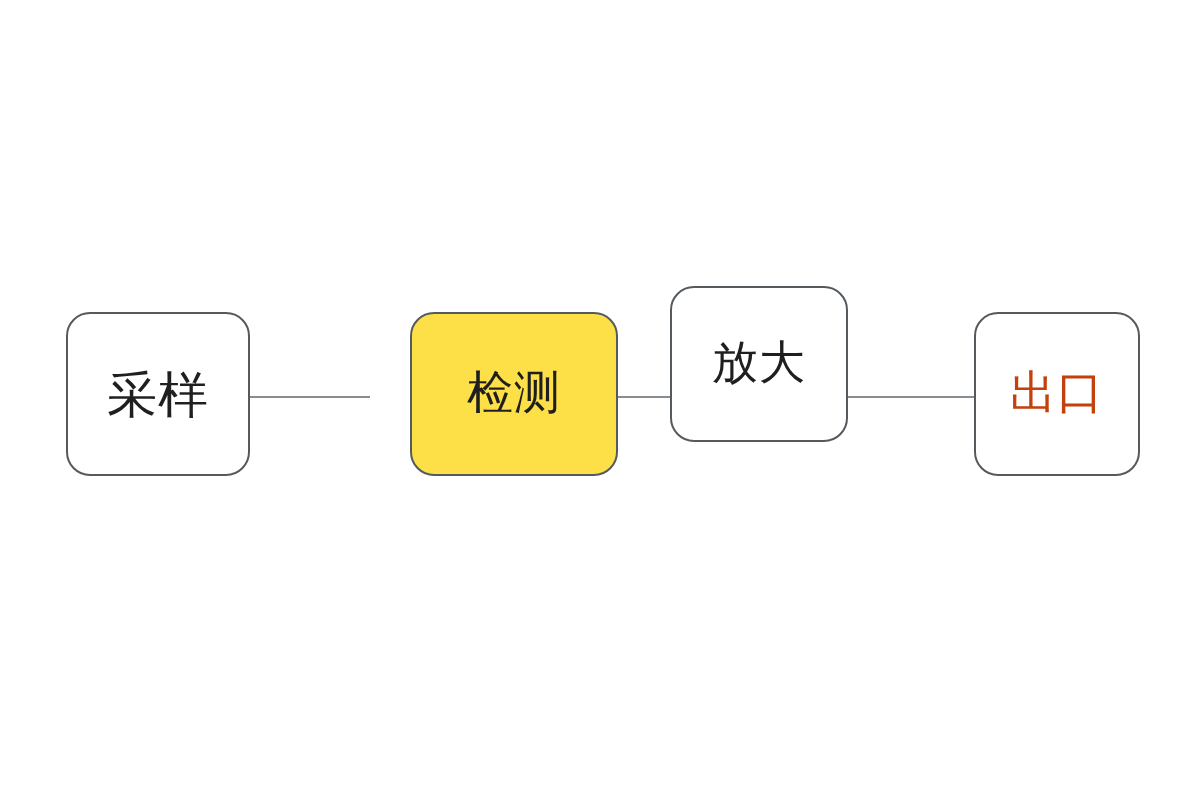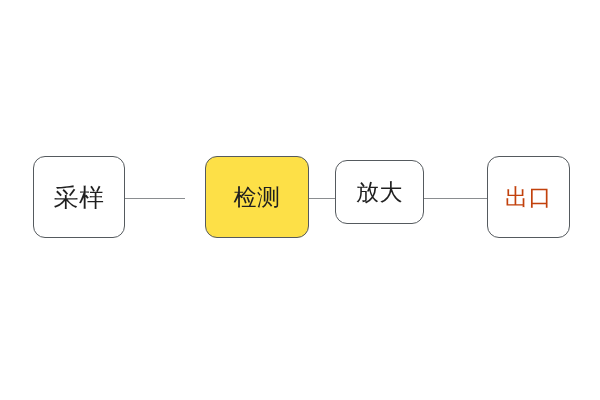--- a/index.html
+++ b/index.html
@@ -63,21 +63,21 @@
     <div class="flow-connector" id="conn-3" style="left: 424px; top: 198px; width: 63px; border-top-color: rgb(138, 141, 144); border-top-width: 1.5px;"></div>
 
     <div class="flow-node" id="node-0" style="left: 33px; top: 156px; width: 92px; height: 82px; border-radius: 12px; border-color: rgb(85, 90, 94); border-width: 1.5px; background: rgb(255, 255, 255);">
       <span class="flow-node-label" style="font-size: 25px; color: rgb(31, 31, 31);">采样</span>
     </div>
 
     <div class="flow-node" id="node-1" style="left: 185px; top: 156px; width: 104px; height: 82px; border-radius: 12px; border-color: rgb(85, 90, 94); border-width: 1.5px; background: #fde047; margin-left: 20px;">
       <span class="flow-node-label" style="font-size: 23px; color: rgb(31, 31, 31);">检测</span>
     </div>
 
-    <div class="flow-node" id="node-2" style="left: 335px; top: 160px; width: 89px; height: 64px; border-radius: 12px; border-color: rgb(85, 90, 94); border-width: 1.5px; background: rgb(255, 255, 255);">
+    <div class="flow-node" id="node-2" style="left: 335px; top: 143px; width: 89px; height: 78px; border-radius: 12px; border-color: rgb(85, 90, 94); border-width: 1.5px; background: rgb(255, 255, 255);">
       <span class="flow-node-label" style="font-size: 23px; color: rgb(31, 31, 31);">放大</span>
     </div>
 
     <div class="flow-node" id="node-3" style="left: 487px; top: 156px; width: 83px; height: 82px; border-radius: 12px; border-color: rgb(85, 90, 94); border-width: 1.5px; background: rgb(255, 255, 255);">
       <span class="flow-node-label" style="font-size: 23px; color: #c2410c;">出口</span>
     </div>
 
   </div>
 </div>
 

